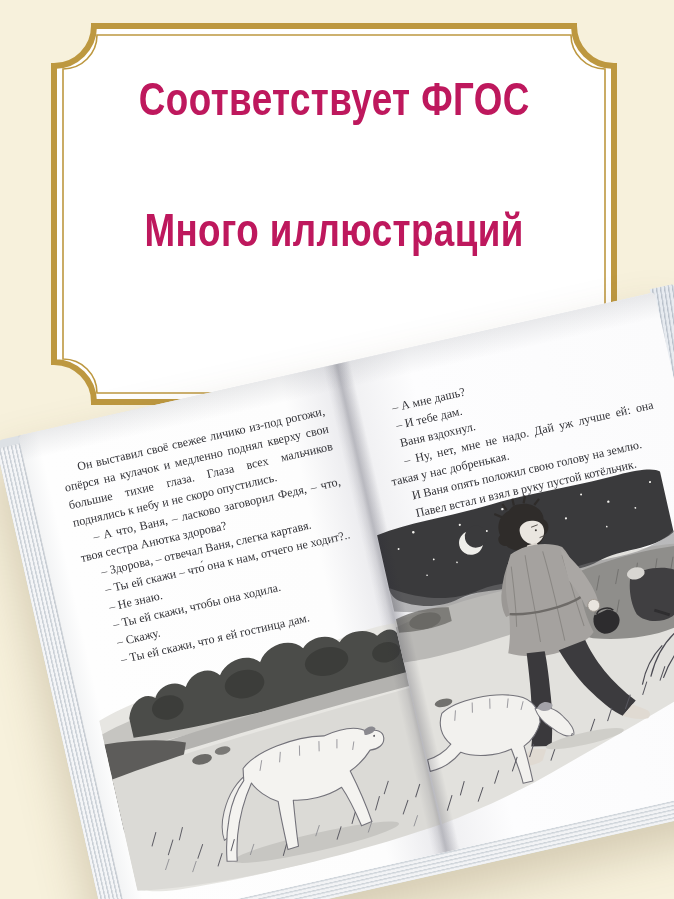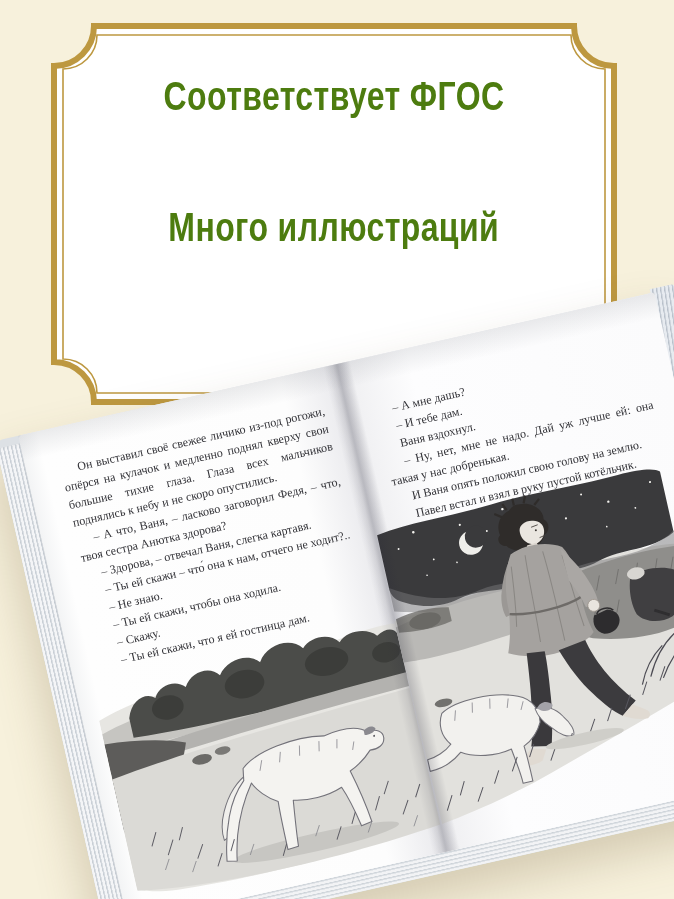--- a/index.html
+++ b/index.html
@@ -3,21 +3,21 @@
 <meta charset="utf-8">
 <style>
   html,body{margin:0;padding:0;}
   .stage{position:relative;width:674px;height:899px;overflow:hidden;
          background:#f7f1dc;font-family:"Liberation Sans",sans-serif;}
 
   
   .banner{position:absolute;left:48px;top:20px;width:572px;height:388px;}
   .banner svg{position:absolute;left:0;top:0;}
   .banner-title{position:absolute;width:100%;text-align:center;
-                color:#4d7c0f;font-weight:700;font-size:40px;line-height:1;
+                color:#be185d;font-weight:700;font-size:46px;line-height:1;
                 letter-spacing:.5px;white-space:nowrap;}
   .banner-title .condense{display:inline-block;transform:scaleX(.8);transform-origin:center;}
   .t1{top:56px;} .t2{top:187px;}
 
   
   .book{position:absolute;left:-5px;top:441px;width:700px;height:520px;
         transform:rotate(-12.7deg);transform-origin:0 0;
         background:#dde1e5;border-radius:8px;
         box-shadow:-8px 22px 45px rgba(110,92,55,.25);}
   .edge-left{position:absolute;left:0;top:8px;bottom:14px;width:26px;

